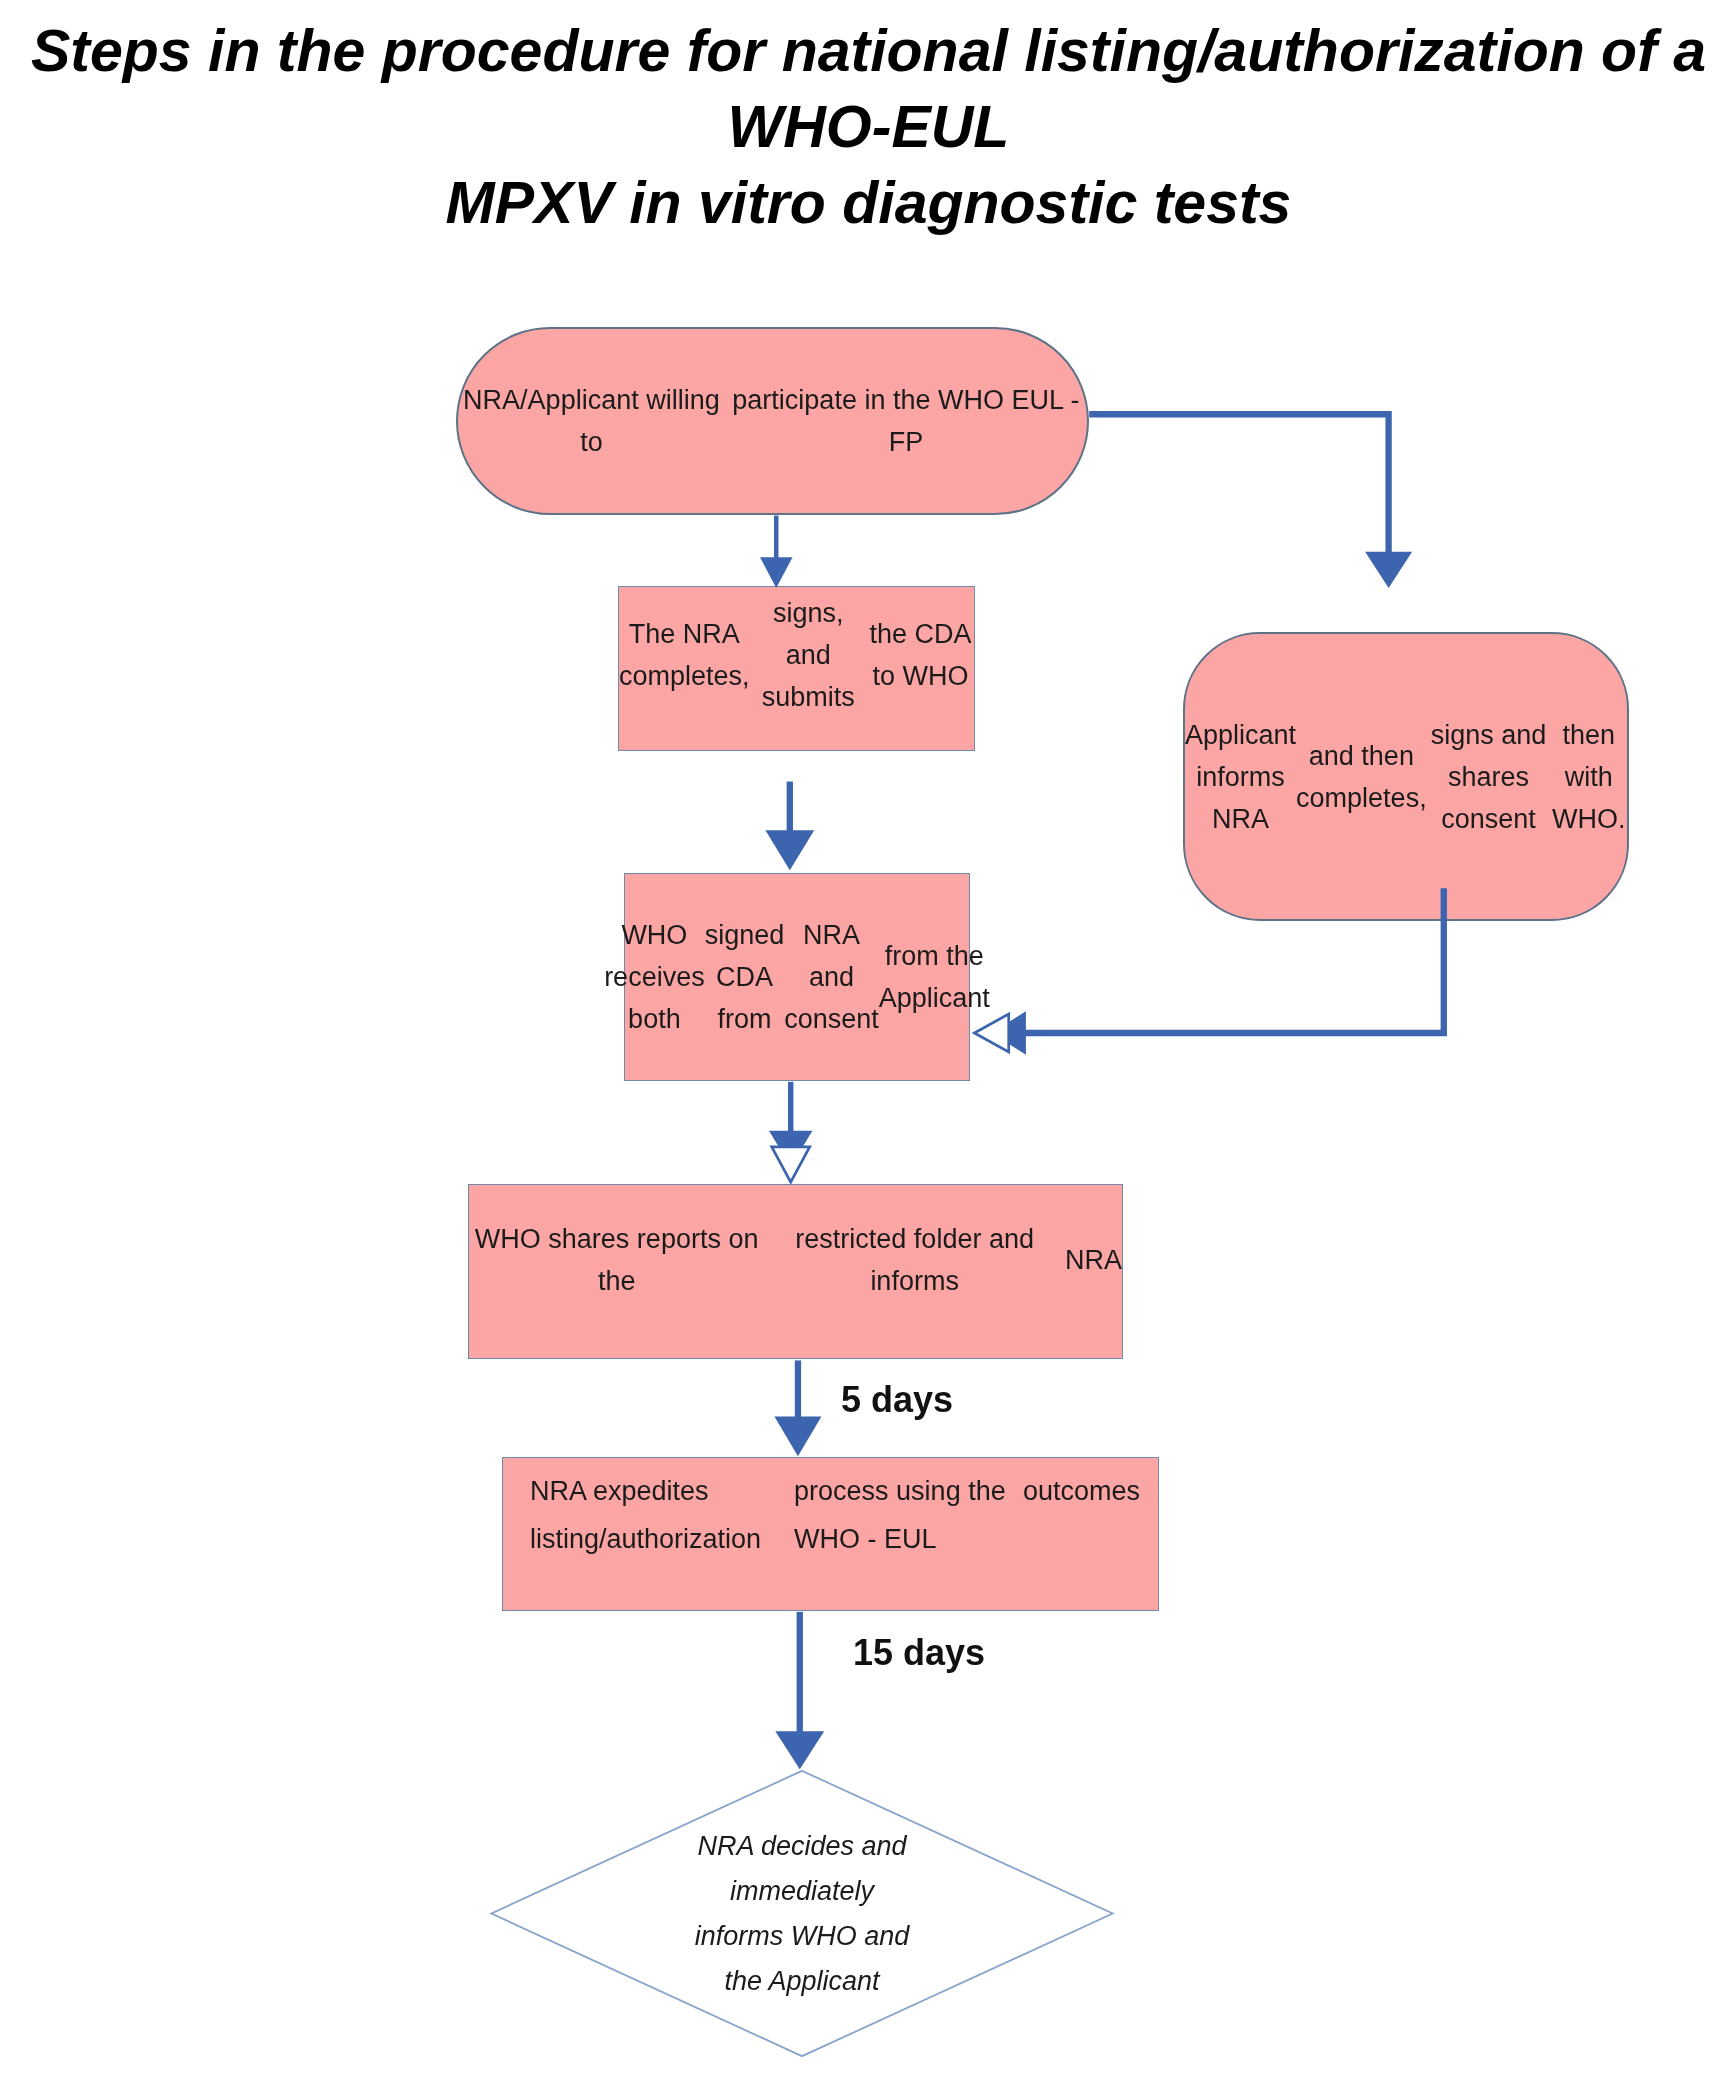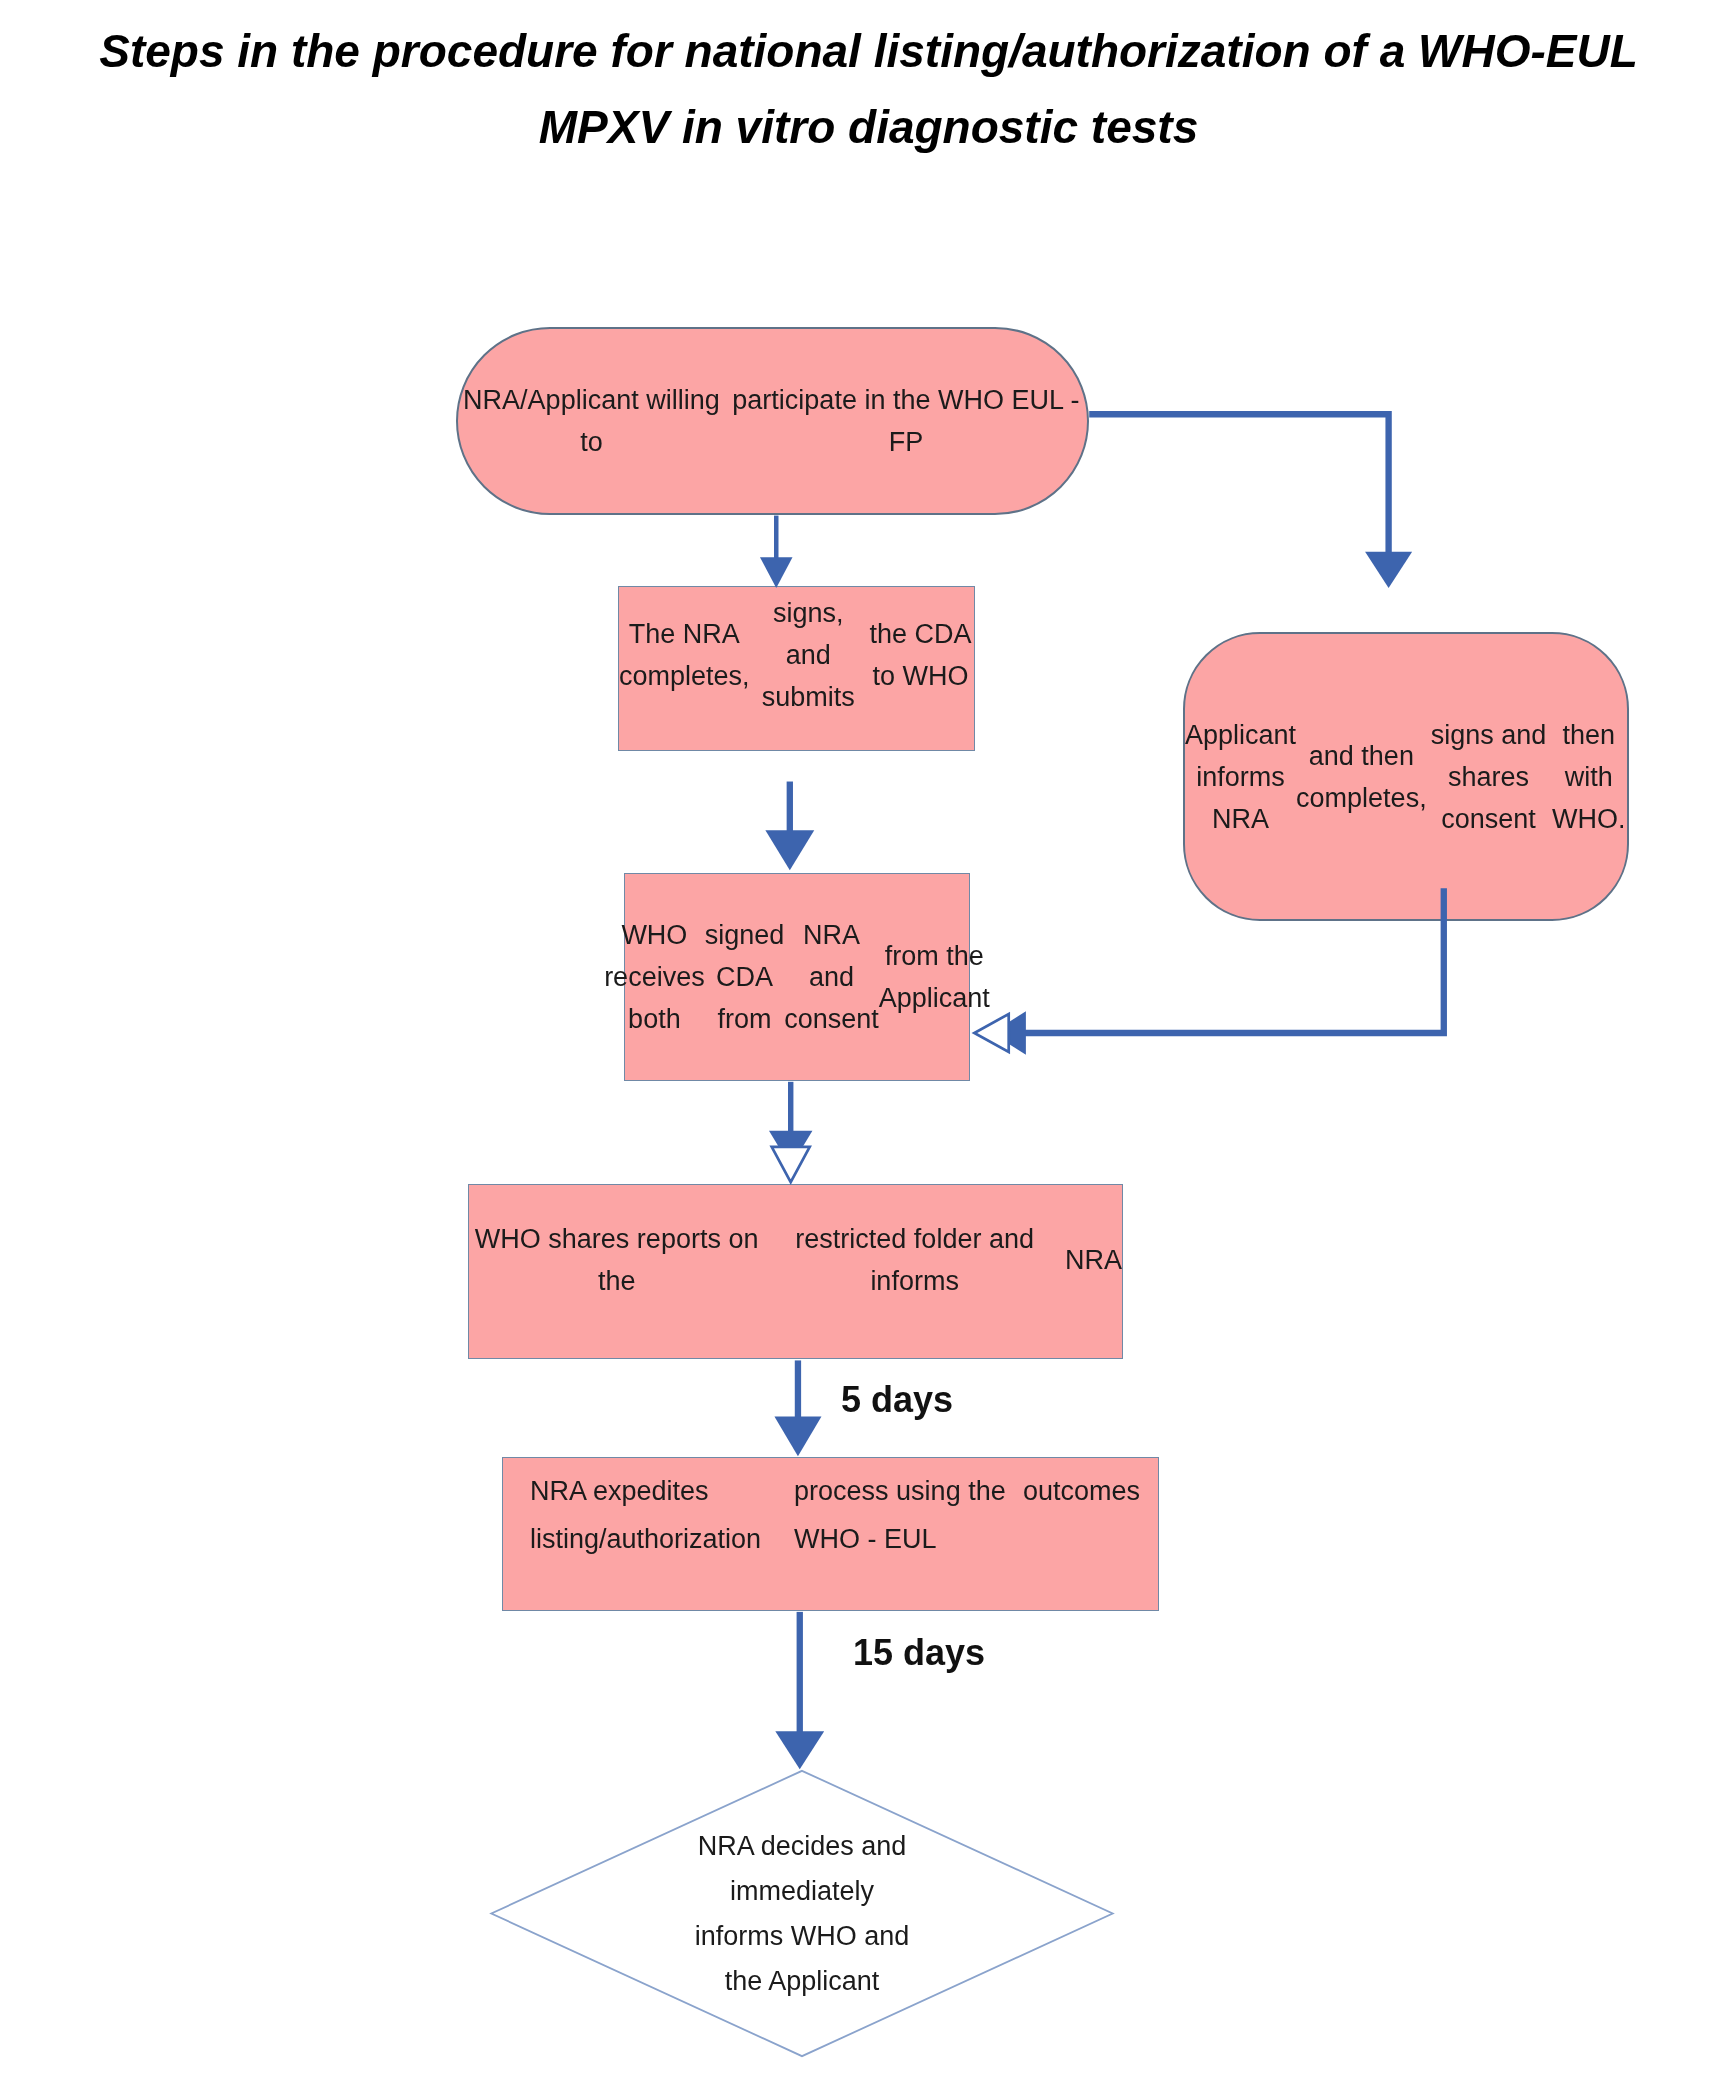--- a/index.html
+++ b/index.html
@@ -2,21 +2,21 @@
 <html style="font-size:14.5px"><head>
 <meta charset="utf-8">
 <style>
   html,body{margin:0;padding:0;background:#ffffff;}
   #canvas{
     position:relative;width:1737px;height:2094px;background:#ffffff;overflow:hidden;
     font-family:"Liberation Sans",sans-serif;color:#1b1b1b;
   }
   .page-title{
     position:absolute;left:0;top:12.7px;width:1737px;text-align:center;
-    font-size:46px;line-height:76px;font-weight:bold;font-style:italic;color:#000000;
+    font-size:59px;line-height:76px;font-weight:bold;font-style:italic;color:#000000;
   }
   .node{
     position:absolute;display:flex;flex-direction:row;align-items:center;justify-content:center;
     text-align:center;font-size:27px;line-height:42px;background:#fca5a5;box-sizing:border-box;
   }
   .rect{border:1.8px solid #7089a6;}
   .stadium{border:2.7px solid #5e7288;border-radius:100px;}
   .roundrect{border:2.7px solid #5e7288;border-radius:77px;}
   .node.align-left{align-items:flex-start;text-align:left;}
   .diamond-wrap{position:absolute;}
@@ -72,21 +72,21 @@
     <div>restricted folder and informs</div>
     <div>NRA</div>
   </div>
 
   <div class="node rect align-left" style="left:466px;top:1457px;width:657px;height:154px;padding:9px 18px 0 27px;line-height:48px;margin-left:36px;">
     <div>NRA expedites listing/authorization</div>
     <div>process using the WHO - EUL</div>
     <div>outcomes</div>
   </div>
 
-  <div class="diamond-wrap" style="left:489px;top:1769px;width:626px;height:289px;">
+  <div class="diamond-wrap" style="left:489px;top:1769px;width:626px;height:289px;font-style:italic;">
     <svg width="626" height="289" viewBox="0 0 692 320">
       <polygon points="346,2 690,160 346,318 2,160" fill="#ffffff" stroke="#8aa3cc" stroke-width="2"></polygon>
     </svg>
     <div class="diamond-text">
       <div>NRA decides and</div>
       <div>immediately</div>
       <div>informs WHO and</div>
       <div>the Applicant</div>
     </div>
   </div>

